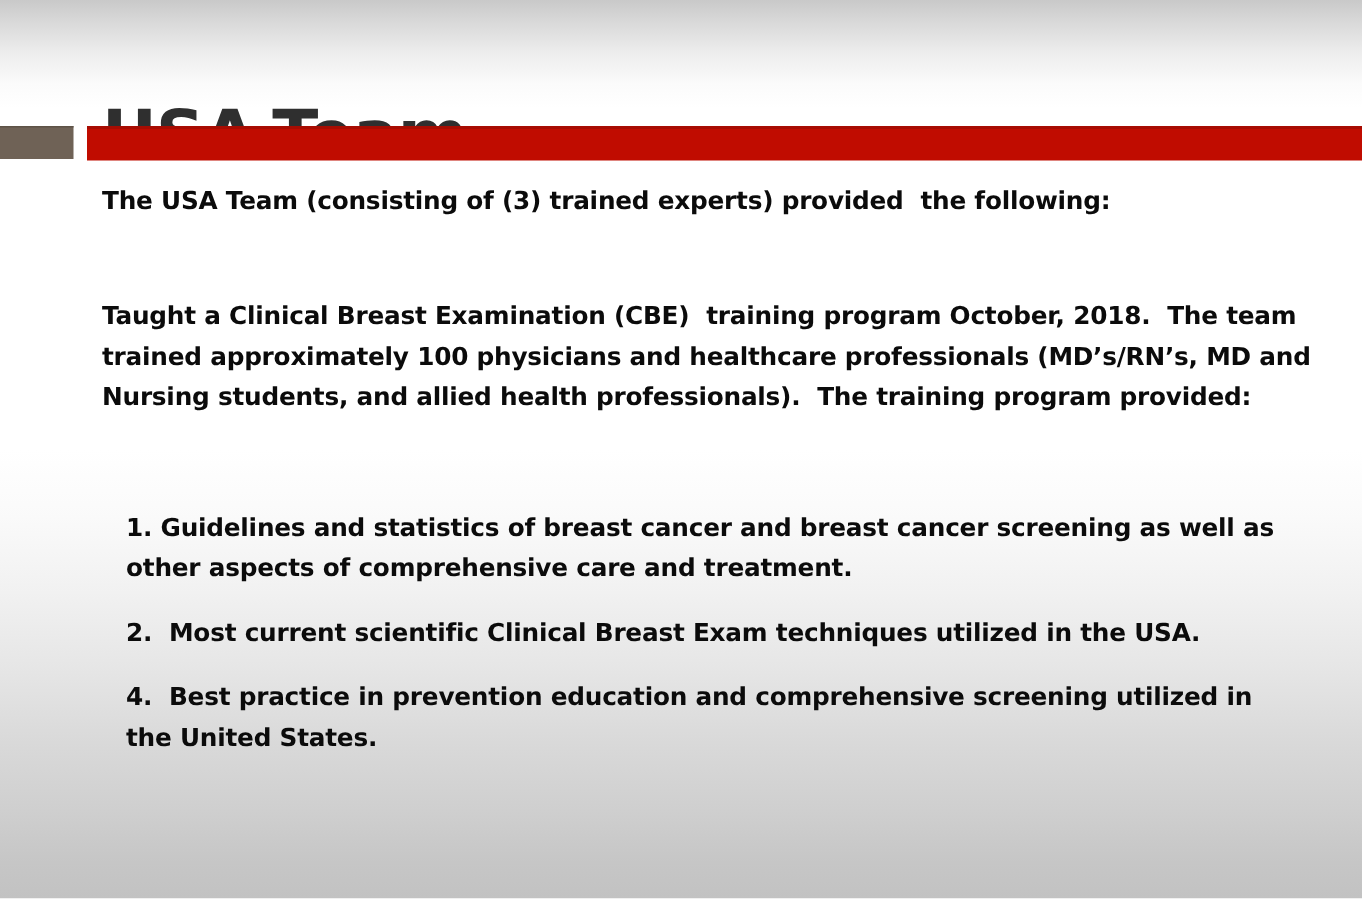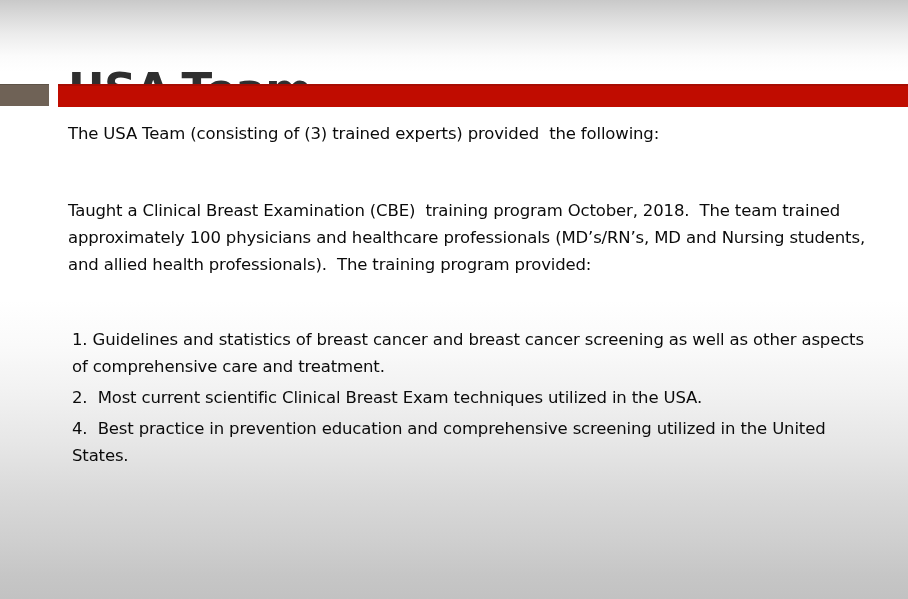--- a/index.html
+++ b/index.html
@@ -88,33 +88,33 @@
   }
 
   
   .body-copy {
     position: absolute;
     left: 68px;
     top: 120px;
     width: 812px;
     font-family: "DejaVu Sans", sans-serif;
     font-size: 16.5px;
-    font-weight: normal;
+    font-weight: bold;
     color: #0b0b0b;
     line-height: 27px;
     letter-spacing: -0.15px;
   }
   .para {
     margin: 0;
     white-space: pre-wrap;
   }
   .gap-lg { height: 50px; }
   .gap-md { height: 44px; }
   .gap-sm { height: 12px; }
-  .list-block .para { margin: 4px; }
+  .list-block .para { margin: 16px; }
 </style>
 </head>
 <body>
 
 <div class="slide">
 
   <div class="title-area">
     <h1 class="slide-title">USA-Team</h1>
   </div>
 

